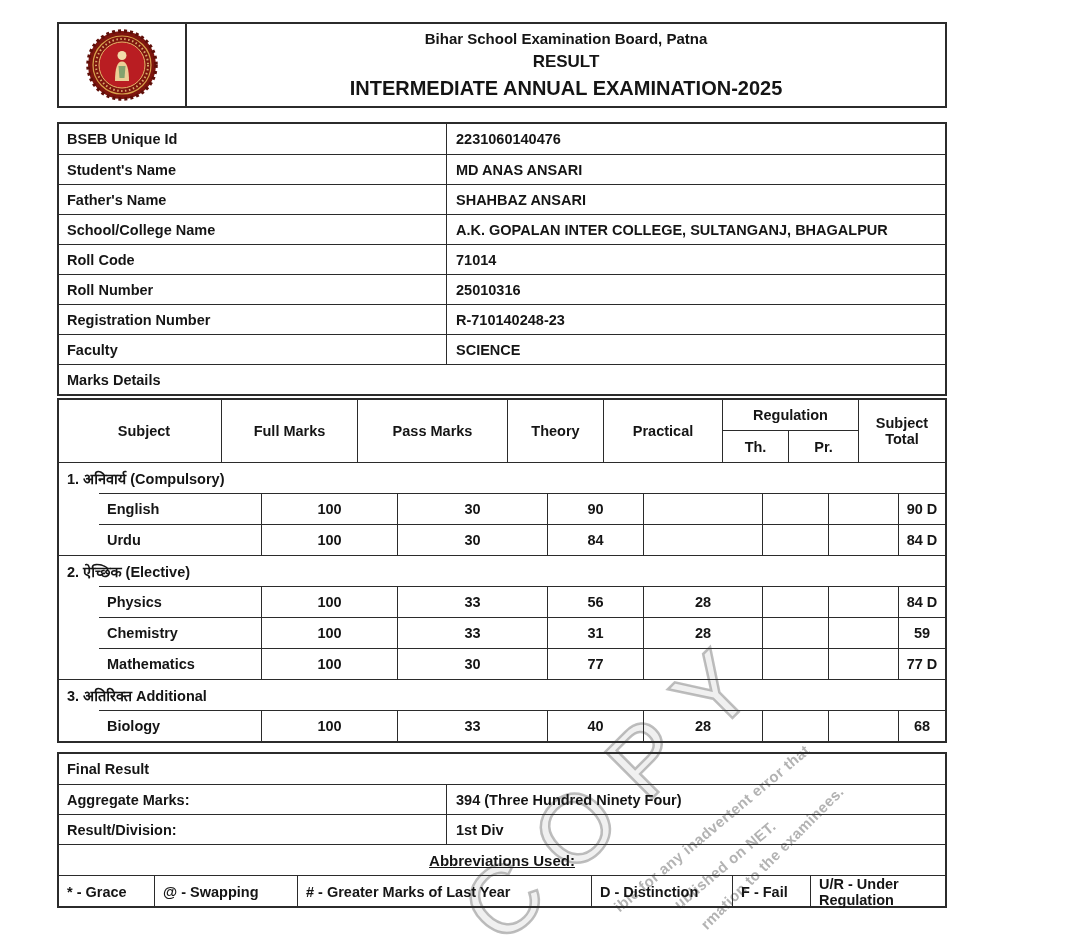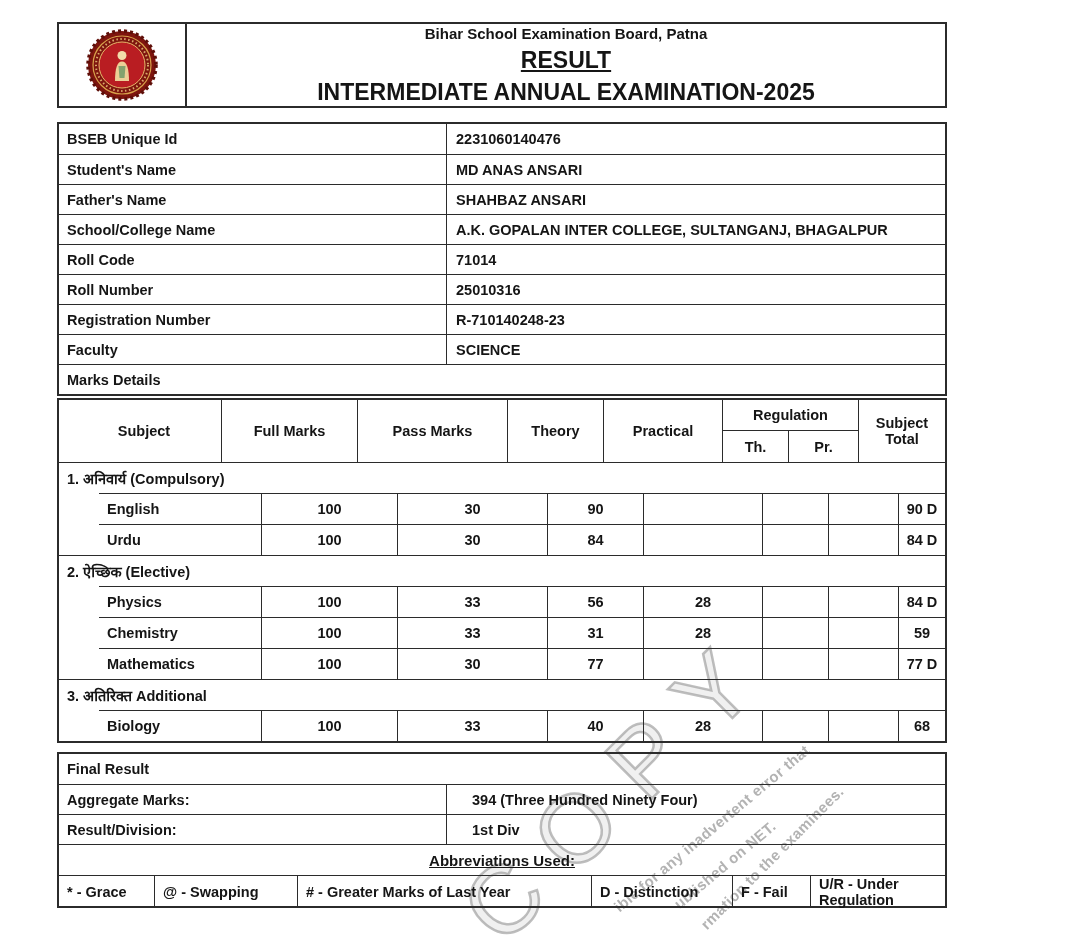--- a/index.html
+++ b/index.html
@@ -55,22 +55,22 @@
     border-right: 2px solid #2b2b2b;
     display: flex; align-items: center; justify-content: center;
   }
   .title-cell {
     flex: 1;
     display: flex; flex-direction: column;
     align-items: center; justify-content: center;
     row-gap: 5px;
   }
   .board-name { font-size: 15px; }
-  .result-label { font-size: 23px; text-decoration: underline; }
-  .exam-title { font-size: 23px; }
+  .result-label { font-size: 17px; }
+  .exam-title { font-size: 20px; }
 
   
   .details-box { margin-top: 14px; }
   .detail-row { display: grid; grid-template-columns: 388px 1fr; height: 30px; }
   .detail-row + .detail-row { border-top: 1.5px solid #2b2b2b; }
   .detail-label {
     border-right: 1.5px solid #2b2b2b;
     display: flex; align-items: center; padding: 0 8px;
   }
   .detail-value { display: flex; align-items: center; padding: 0 9px; }
@@ -111,21 +111,21 @@
     margin-left: 40px;
   }
   .marks-row > div { display: flex; align-items: center; justify-content: center; }
   .marks-row > .c-subject { justify-content: flex-start; padding-left: 8px; }
 
   
   .final-box { margin-top: 9px; }
   .final-title-row { height: 30px; display: flex; align-items: center; padding: 0 8px; }
   .kv-row {
     display: grid; grid-template-columns: 388px 1fr;
-    height: 30px; border-top: 1.5px solid #2b2b2b; gap: 16px;
+    height: 30px; border-top: 1.5px solid #2b2b2b;
   }
   .kv-label { border-right: 1.5px solid #2b2b2b; display: flex; align-items: center; padding: 0 8px; }
   .kv-value { display: flex; align-items: center; padding: 0 9px; }
   .abbrev-title-row {
     border-top: 1.5px solid #2b2b2b;
     height: 31px; display: flex; align-items: center; justify-content: center;
   }
   .abbrev-title { text-decoration: underline; font-size: 15px; }
   .abbrev-row {
     border-top: 1.5px solid #2b2b2b;

